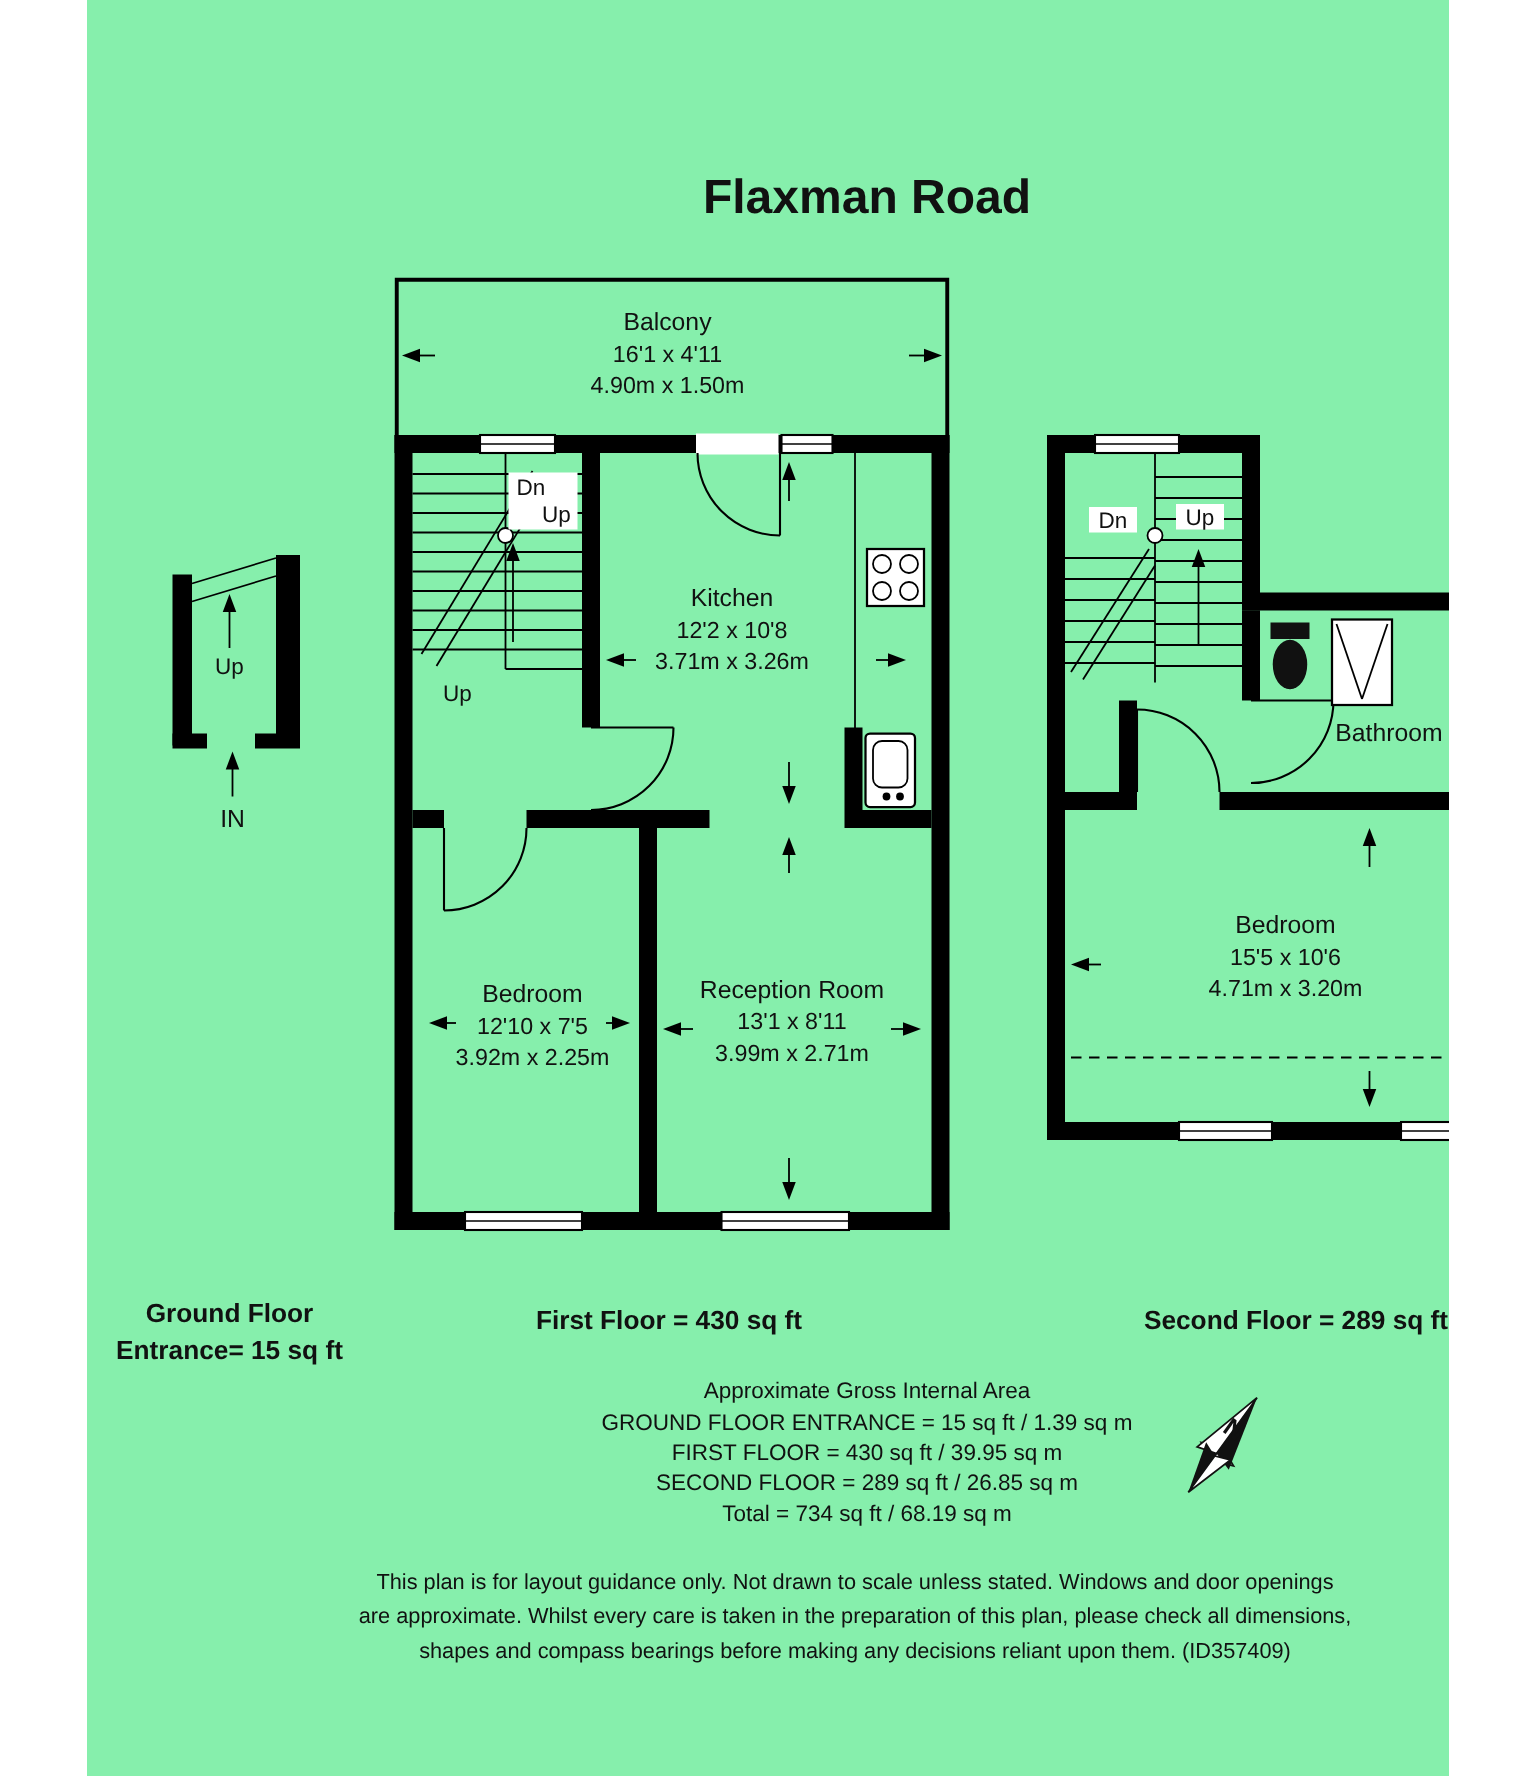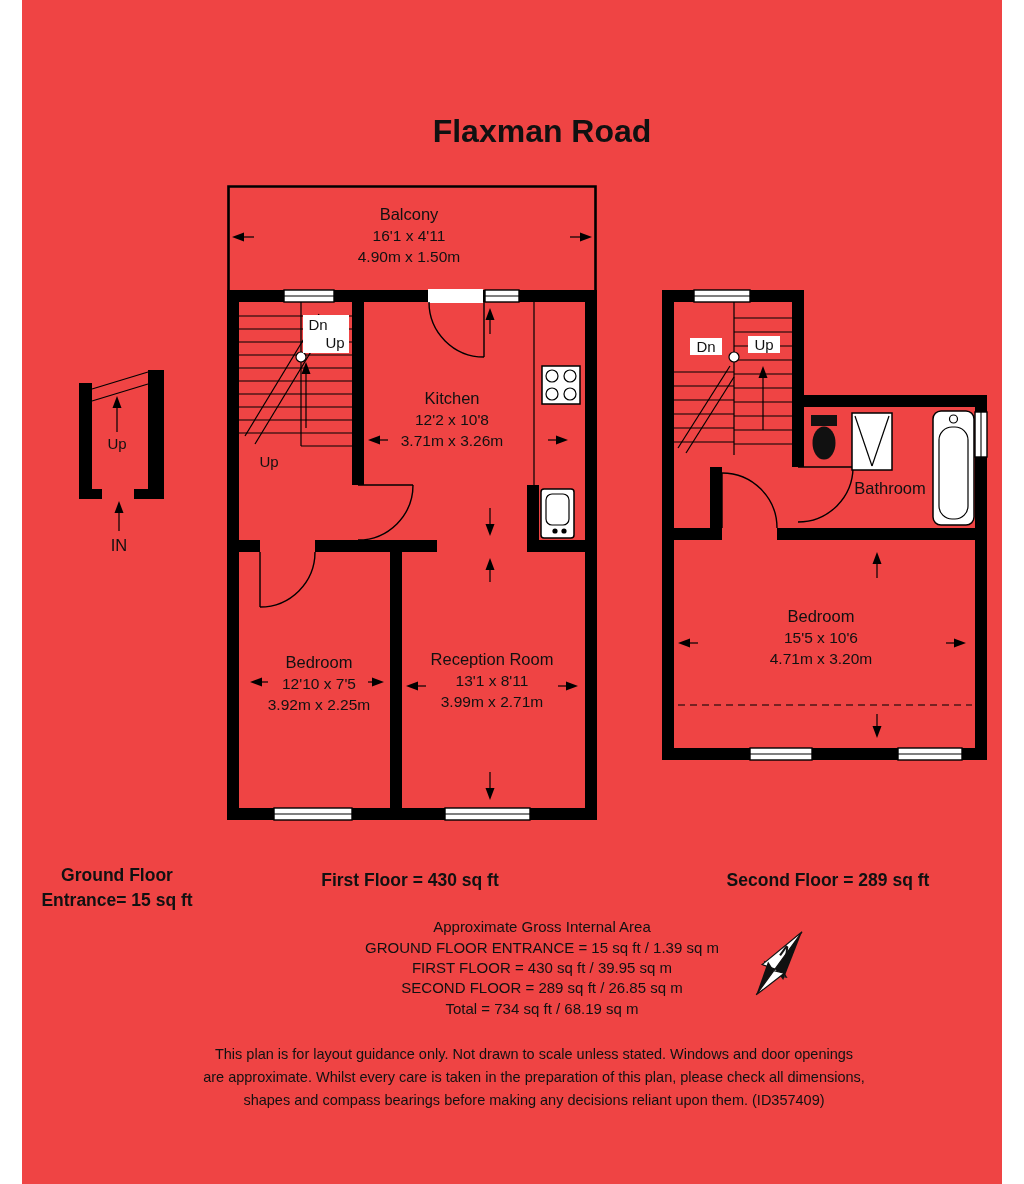--- a/index.html
+++ b/index.html
@@ -1,18 +1,18 @@
 <!DOCTYPE html>
 <html><head>
 <meta charset="utf-8">
 <style>
   * { margin:0; padding:0; box-sizing:border-box; }
   html,body { background:#fff; }
   body { font-family:"Liberation Sans","DejaVu Sans",sans-serif; }
-  .page { position:relative; width:980px; height:1184px; background:#ef4444; margin:0 auto; overflow:hidden; }
+  .page { position:relative; width:908px; height:1184px; background:#86efac; margin:0 auto; overflow:hidden; }
   svg text { font-family:"Liberation Sans","DejaVu Sans",sans-serif; fill:#111; }
   .t-title { font-size:32px; font-weight:bold; text-anchor:middle; }
   .t-floor { font-size:17.5px; font-weight:bold; text-anchor:middle; }
   .t-room  { font-size:16.5px; text-anchor:middle; }
   .t-dim   { font-size:15.5px; text-anchor:middle; }
   .t-small { font-size:15px;  text-anchor:middle; }
   .t-sum   { font-size:15px;  text-anchor:middle; }
   .t-disc  { font-size:14.5px; text-anchor:middle; }
   .t-north { font-size:17px; font-weight:bold; text-anchor:middle; }
   .wall    { fill:#000; }

